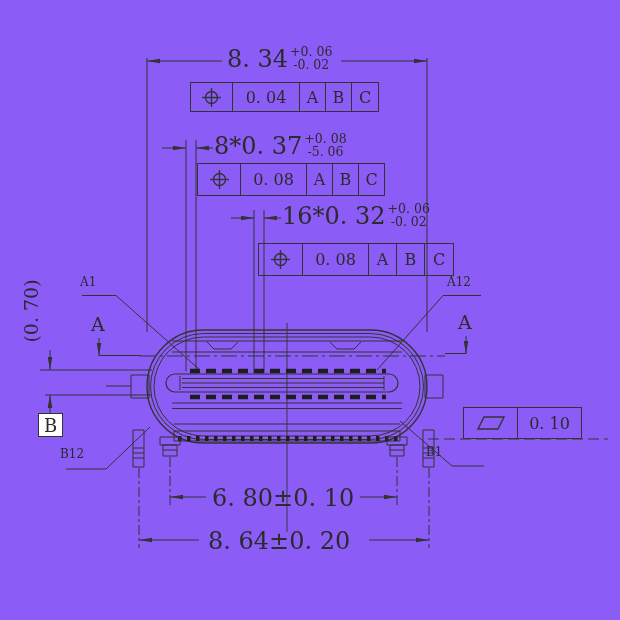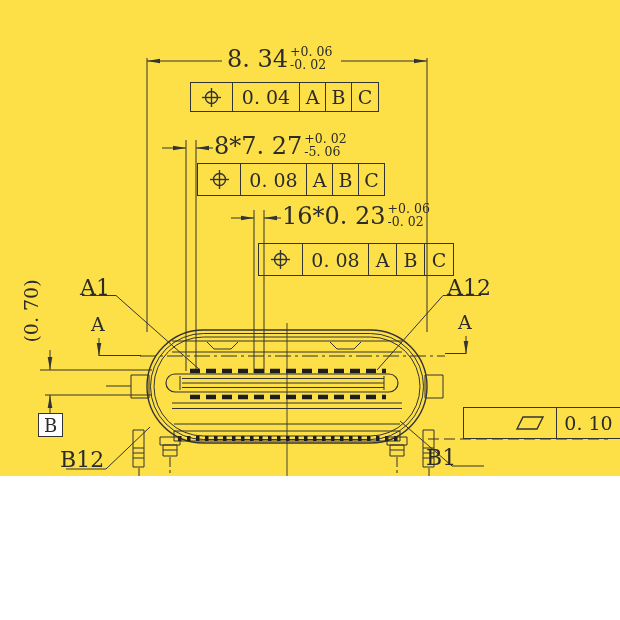--- a/index.html
+++ b/index.html
@@ -1,28 +1,28 @@
 <!DOCTYPE html>
 <html><head>
 <meta charset="utf-8">
 <style>
   html,body{margin:0;padding:0;background:#ffffff;}
-  #stage{position:relative;width:620px;height:476px;background:#fde047;overflow:hidden;
+  #stage{position:relative;width:620px;height:620px;background:#8b5cf6;overflow:hidden;
          font-family:"DejaVu Serif","Liberation Serif",serif;color:#2b2b2b;}
   #linework{position:absolute;left:0;top:0;}
   .txt{position:absolute;white-space:nowrap;}
   .dim{display:flex;align-items:flex-start;font-size:24px;line-height:30px;}
-  .tolstack{display:flex;flex-direction:column;font-size:12.5px;line-height:13px;margin-left:2px;margin-top:1px;}
+  .tolstack{display:flex;flex-direction:column;font-size:12.5px;line-height:13px;margin-left:2px;margin-top:1px;align-items:center;}
   .fcf{position:absolute;display:flex;border:1.4px solid #333;background:transparent;box-sizing:border-box;}
   .fcf .cell{display:flex;align-items:center;justify-content:center;border-right:1.4px solid #333;
-             font-size:19px;box-sizing:border-box;height:100%;}
+             font-size:16px;box-sizing:border-box;height:100%;}
   .fcf .cell:last-child{border-right:none;}
   .datumbox{position:absolute;border:1.4px solid #333;display:flex;align-items:center;justify-content:center;
             font-size:18px;box-sizing:border-box;background:#fff;}
-  .lbl{font-size:22px;}
+  .lbl{font-size:12px;}
   .sec{font-size:19px;}
   .rot{transform:rotate(-90deg);transform-origin:center;text-align:center;font-size:19px;}
   svg line,svg path,svg rect,svg polyline{vector-effect:non-scaling-stroke;}
 </style>
 </head>
 <body>
 
 <div id="stage">
 
   <svg id="linework" width="620" height="620" viewBox="0 0 620 620" fill="none" stroke="#333" stroke-width="1">
@@ -187,43 +187,43 @@
           <line x1="2" y1="11.5" x2="21" y2="11.5"></line>
       </svg>
     </div>
     <div class="cell" style="width:67px;">0. 04</div>
     <div class="cell" style="width:26px;">A</div>
     <div class="cell" style="width:26px;">B</div>
     <div class="cell" style="width:26px;">C</div>
   </div>
 
   <div class="txt dim" style="left:214px;top:131px;">
-    <span>8*7. 27</span>
+    <span>8*0. 37</span>
     <span class="tolstack">
-      <span>+0. 02</span>
+      <span>+0. 08</span>
       <span>-5. 06</span>
     </span>
   </div>
 
   <div class="fcf" style="left:197px;top:163px;height:33px;">
     <div class="cell" style="width:43px;">
       <svg width="23" height="23" viewBox="0 0 23 23" fill="none" stroke="#333" stroke-width="1.4">
         <circle cx="11.5" cy="11.5" r="6"></circle>
           <line x1="11.5" y1="2" x2="11.5" y2="21"></line>
           <line x1="2" y1="11.5" x2="21" y2="11.5"></line>
       </svg>
     </div>
     <div class="cell" style="width:66px;">0. 08</div>
     <div class="cell" style="width:26px;">A</div>
     <div class="cell" style="width:26px;">B</div>
     <div class="cell" style="width:25px;">C</div>
   </div>
 
   <div class="txt dim" style="left:282px;top:201px;">
-    <span>16*0. 23</span>
+    <span>16*0. 32</span>
     <span class="tolstack">
       <span>+0. 06</span>
       <span>-0. 02</span>
     </span>
   </div>
 
   <div class="fcf" style="left:258px;top:243px;height:33px;">
     <div class="cell" style="width:44px;">
       <svg width="23" height="23" viewBox="0 0 23 23" fill="none" stroke="#333" stroke-width="1.4">
         <circle cx="11.5" cy="11.5" r="6"></circle>
@@ -242,23 +242,25 @@
   <div class="datumbox" style="left:38px;top:413px;width:25px;height:24px;">B</div>
 
   <div class="txt lbl" style="left:80px;top:275px;">A1</div>
   <div class="txt lbl" style="left:447px;top:275px;">A12</div>
   <div class="txt lbl" style="left:60px;top:447px;">B12</div>
   <div class="txt lbl" style="left:426px;top:445px;">B1</div>
 
   <div class="txt sec" style="left:91px;top:313px;">A</div>
   <div class="txt sec" style="left:458px;top:311px;">A</div>
 
-  <div class="fcf" style="left:463px;top:407px;height:32px;padding-left:39px;">
+  <div class="fcf" style="left:463px;top:407px;height:32px;">
     <div class="cell" style="width:54px;">
       <svg width="40" height="20" viewBox="0 0 40 20" fill="none" stroke="#333" stroke-width="1.4">
         <polygon points="7,16 27,16 33,4 13,4"></polygon>
       </svg>
     </div>
     <div class="cell" style="width:63px;">0. 10</div>
   </div>
 
+  <div class="txt dim" style="left:212px;top:483px;">6. 80±0. 10</div>
+  <div class="txt dim" style="left:208px;top:526px;">8. 64±0. 20</div>
 
 </div>
 
 </body></html>

